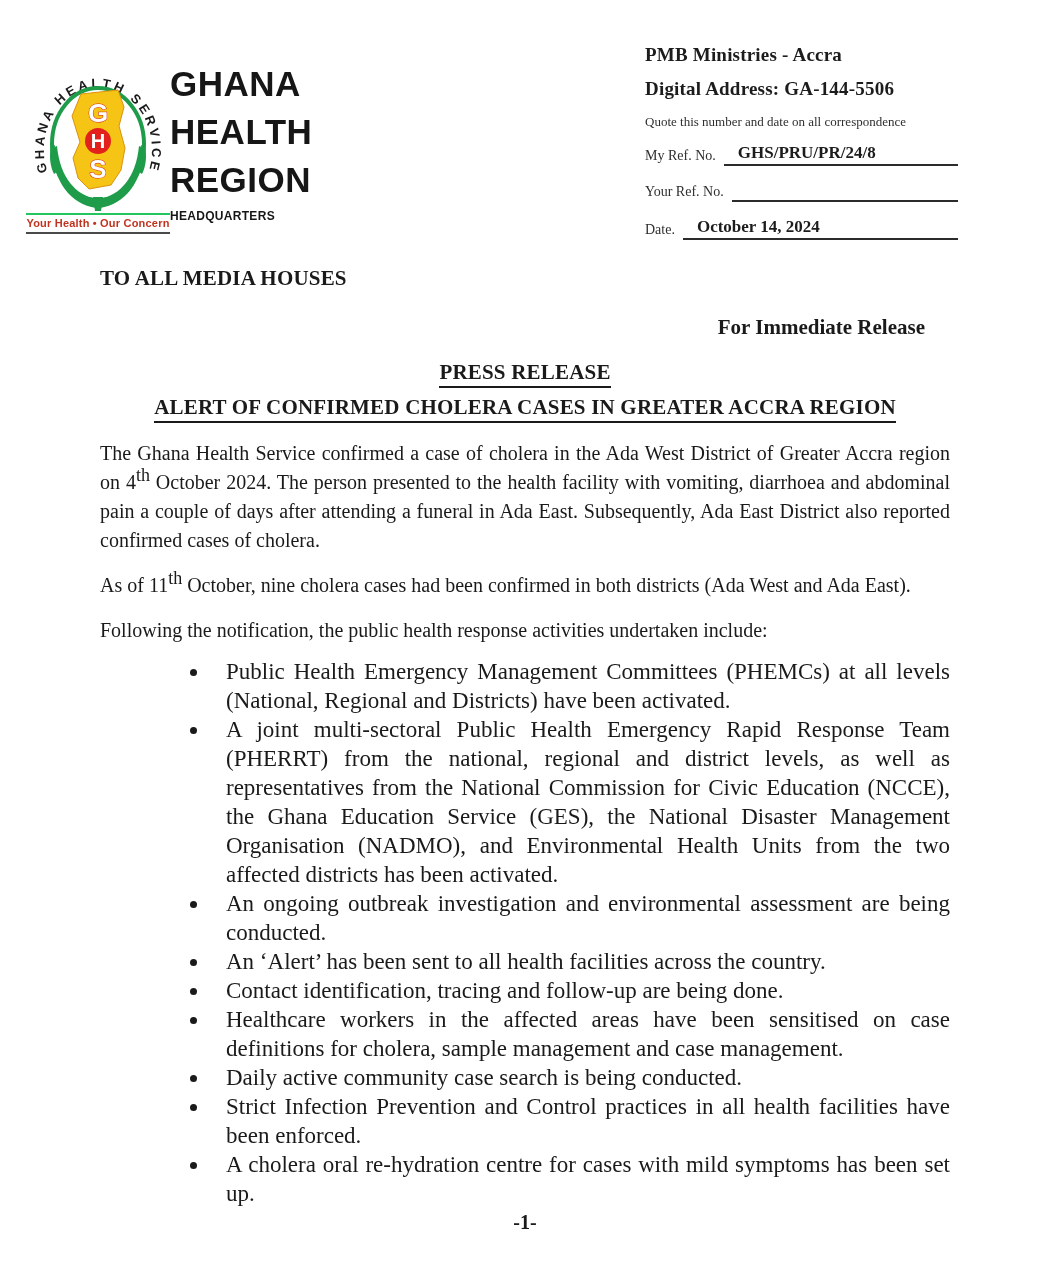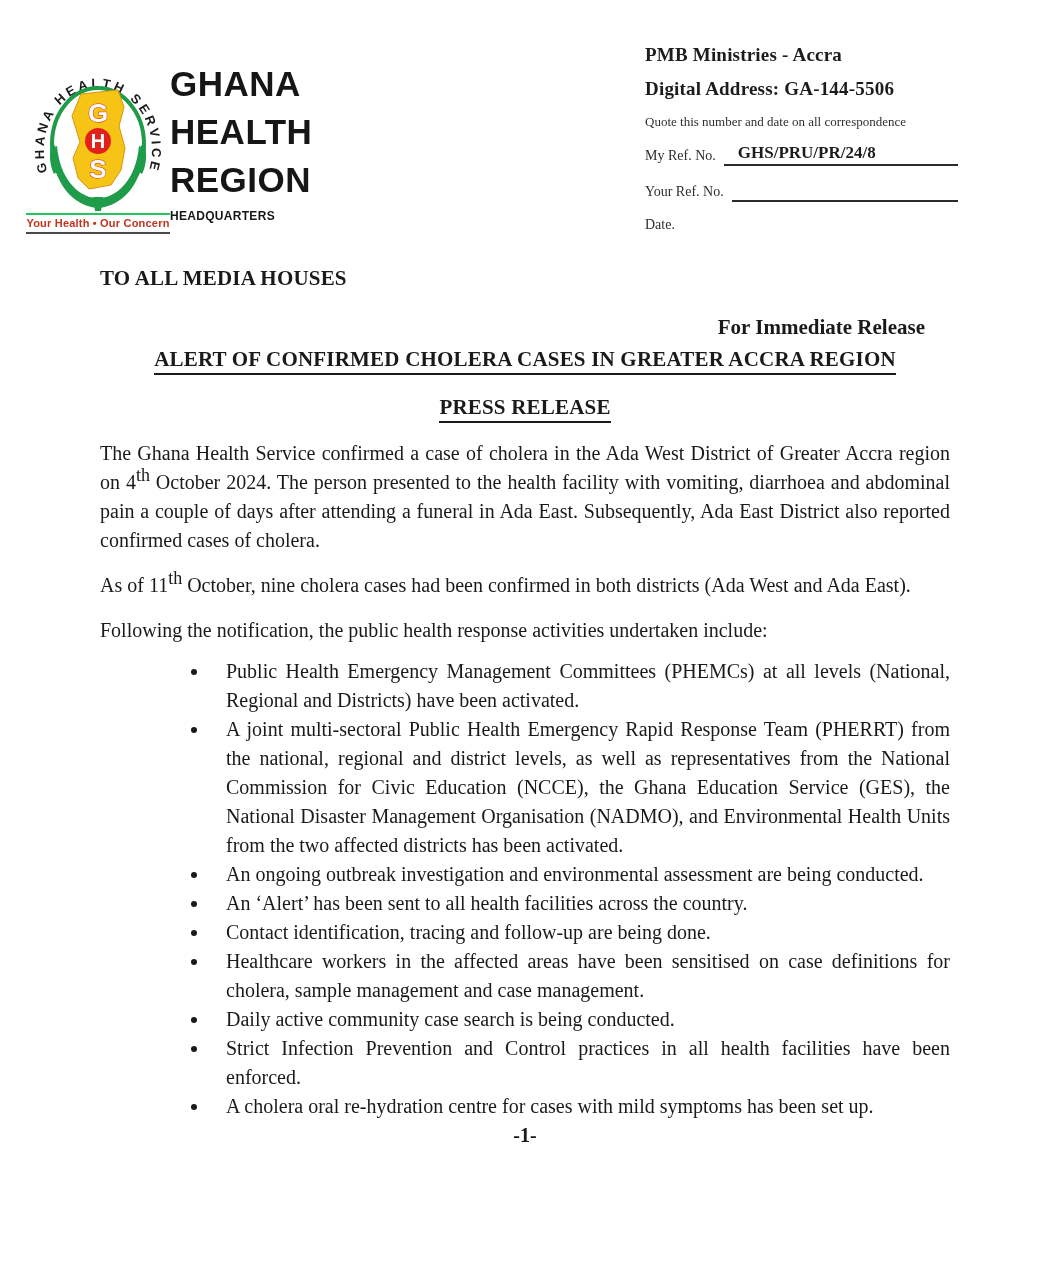--- a/index.html
+++ b/index.html
@@ -127,21 +127,21 @@
     text-align: justify;
   }
   .para sup { font-size: 18px; line-height: 0; }
   .bullet-list {
     margin-top: 12px;
     padding-left: 110px;
     list-style: disc outside;
   }
   .bullet-list li {
     padding-left: 16px;
-    font-size: 20px;
+    font-size: 23px;
     line-height: 29px;
     text-align: justify;
   }
   .page-num {
     margin-top: 3px;
     text-align: center;
     font-size: 20px;
     font-weight: 700;
   }
 </style>
@@ -194,33 +194,34 @@
     <div class="ref-row">
       <span class="ref-label">My Ref. No.</span>
       <span class="ref-line">GHS/PRU/PR/24/8</span>
     </div>
     <div class="ref-row">
       <span class="ref-label">Your Ref. No.</span>
       <span class="ref-line"></span>
     </div>
     <div class="ref-row">
       <span class="ref-label">Date.</span>
+      <span class="ref-line">October 14, 2024</span>
     </div>
   </div>
 
   <div class="main">
     <div class="recipient">TO ALL MEDIA HOUSES</div>
 
     <div class="release-note">For Immediate Release</div>
 
+    <div class="title-row first">
+      <span class="title-text">PRESS RELEASE</span>
+    </div>
     <div class="title-row second">
       <span class="title-text">ALERT OF CONFIRMED CHOLERA CASES IN GREATER ACCRA REGION</span>
-    </div>
-    <div class="title-row first">
-      <span class="title-text">PRESS RELEASE</span>
     </div>
 
     <p class="para"><span>The Ghana Health Service confirmed a case of cholera in the Ada West District of Greater Accra region on 4</span><sup>th</sup><span> October 2024. The person presented to the health facility with vomiting, diarrhoea and abdominal pain a couple of days after attending a funeral in Ada East. Subsequently, Ada East District also reported confirmed cases of cholera.</span></p>
 
     <p class="para"><span>As of 11</span><sup>th</sup><span> October, nine cholera cases had been confirmed in both districts (Ada West and Ada East).</span></p>
 
     <p class="para">Following the notification, the public health response activities undertaken include:</p>
 
     <ul class="bullet-list">
       <li>Public Health Emergency Management Committees (PHEMCs) at all levels (National, Regional and Districts) have been activated.</li>

